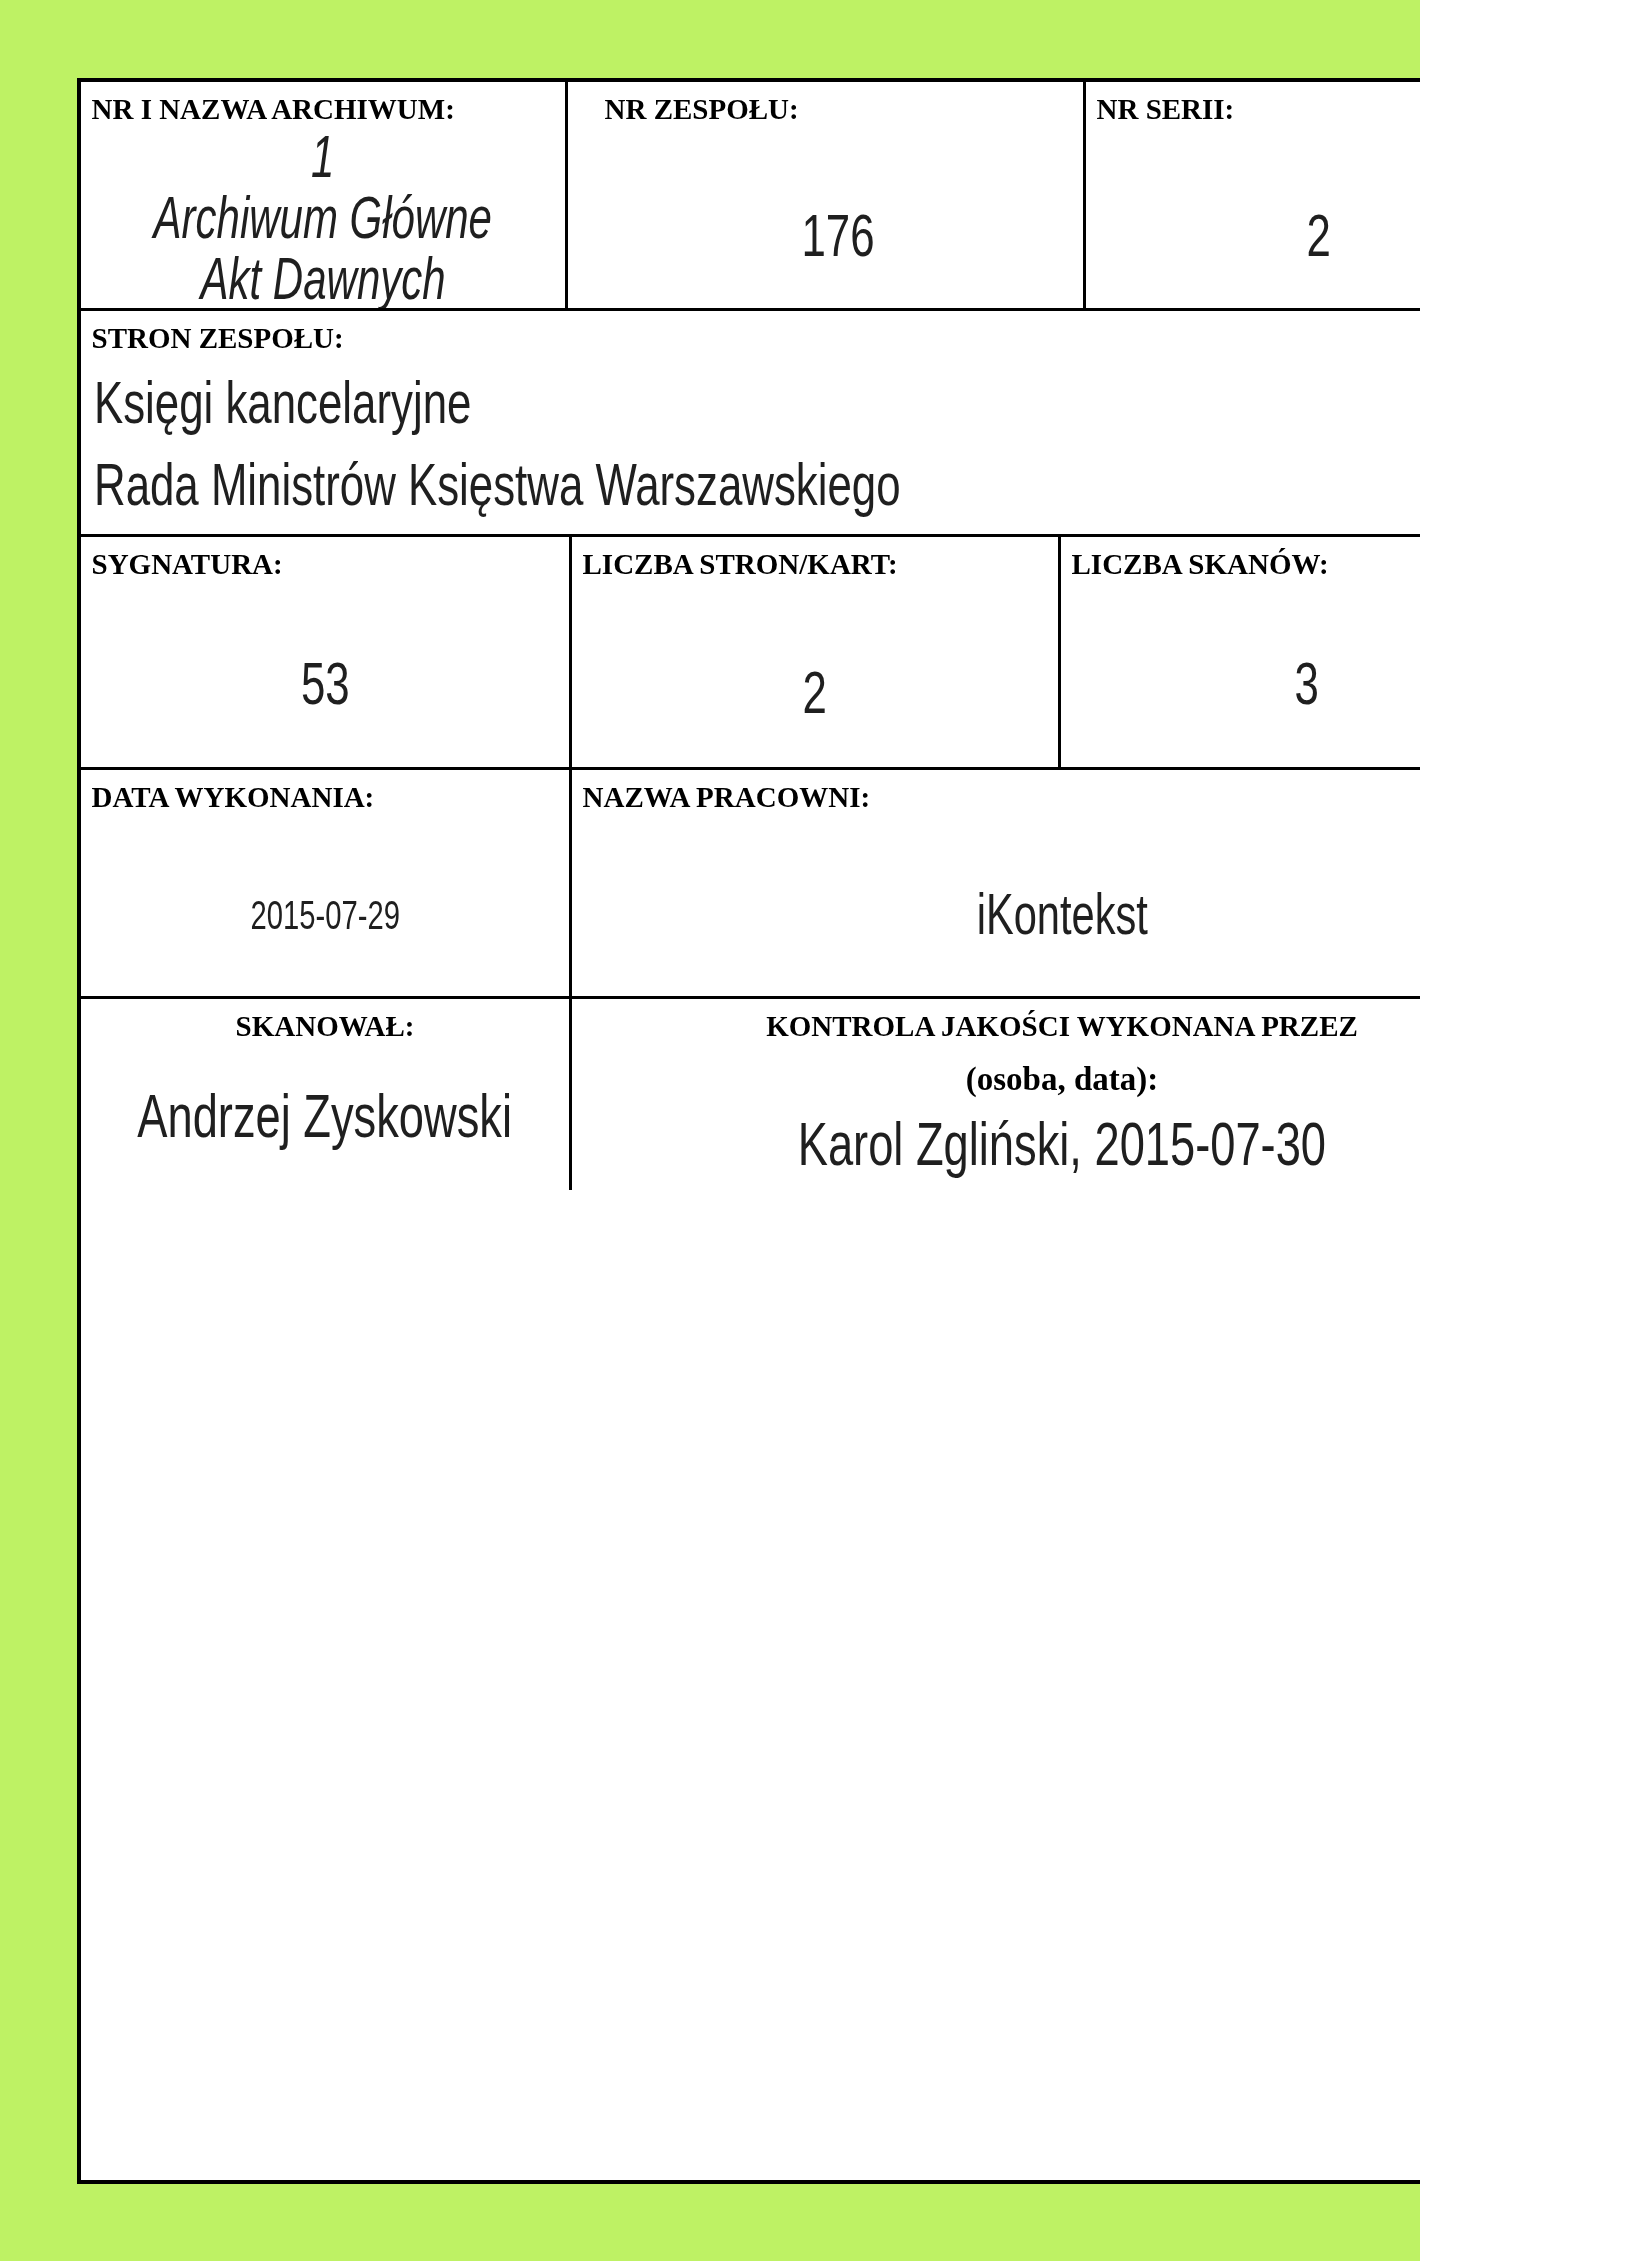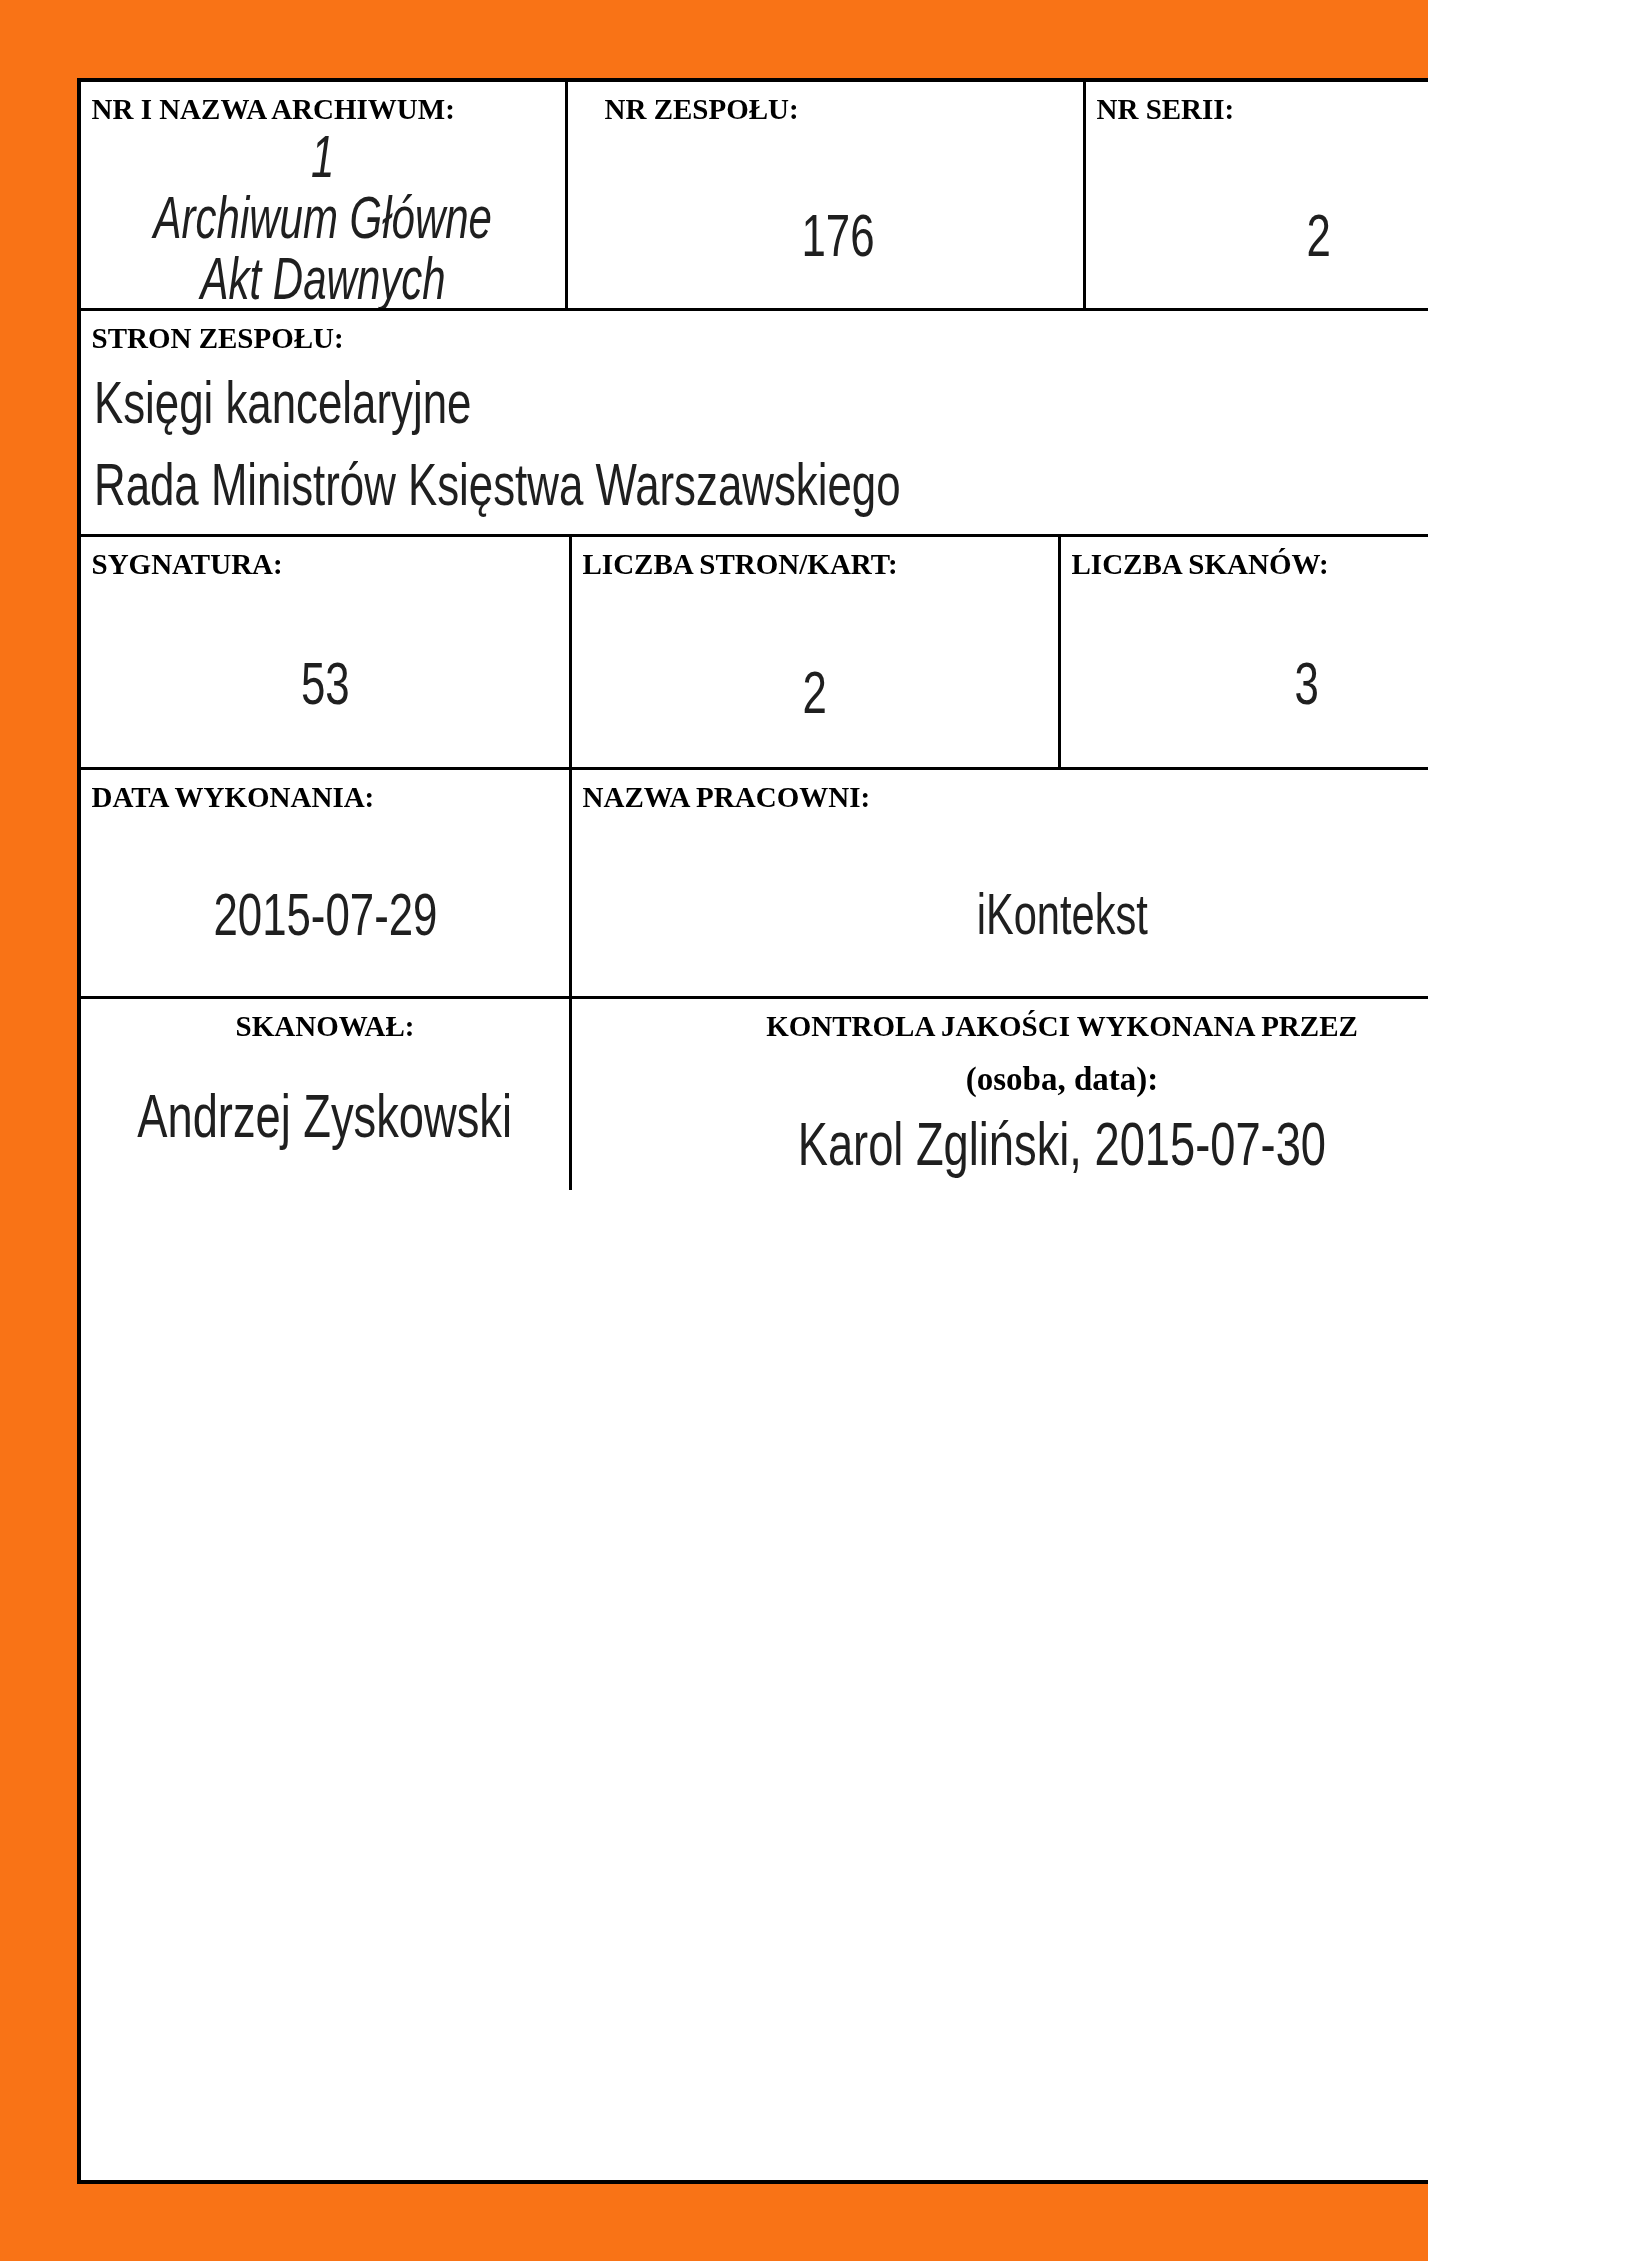--- a/index.html
+++ b/index.html
@@ -4,25 +4,24 @@
 <style>
   html, body {
     margin: 0;
     padding: 0;
     background: #ffffff;
   }
   .page {
     position: relative;
     width: 1420px;
     height: 2261px;
-    background: #f97316;
+    background: #bef264;
     font-family: "Liberation Serif", serif;
     color: #000;
     overflow: hidden;
-    padding-left: 8px;
   }
   .form-table {
     position: absolute;
     left: 77px;
     top: 78px;
     width: 1479px;
     height: 2106px;
     border: 4.6px solid #000;
     box-sizing: border-box;
     display: flex;
@@ -104,21 +103,21 @@
     display: inline-block;
     transform: scaleX(0.73);
     transform-origin: center center;
   }
   .left .cond { transform-origin: left center; }
 
   .v-archive { font-size: 60px; line-height: 1.02; font-style: italic; text-align: center; }
   .v-archive .cond { transform: scaleX(0.70); }
   .v-bignum { font-size: 60px; line-height: 1; }
   .v-fonds  { font-size: 60px; line-height: 1.38; text-align: left; }
-  .v-date   { font-size: 60px; line-height: 1; }
+  .v-date   { font-size: 40px; line-height: 1; }
   .v-work   { font-size: 57px; line-height: 1; }
   .v-name   { font-size: 62px; line-height: 1; }
 </style>
 </head>
 <body>
 
 <div class="page">
   <div class="form-table">
 
     <div class="row r1">

